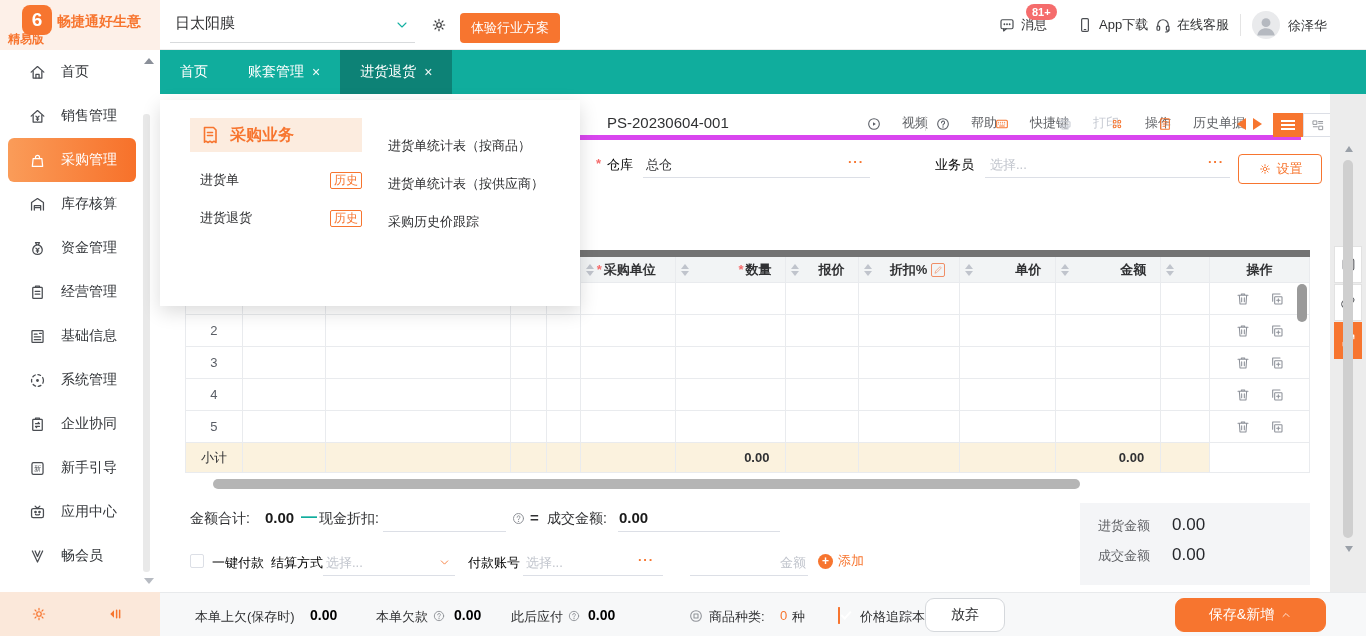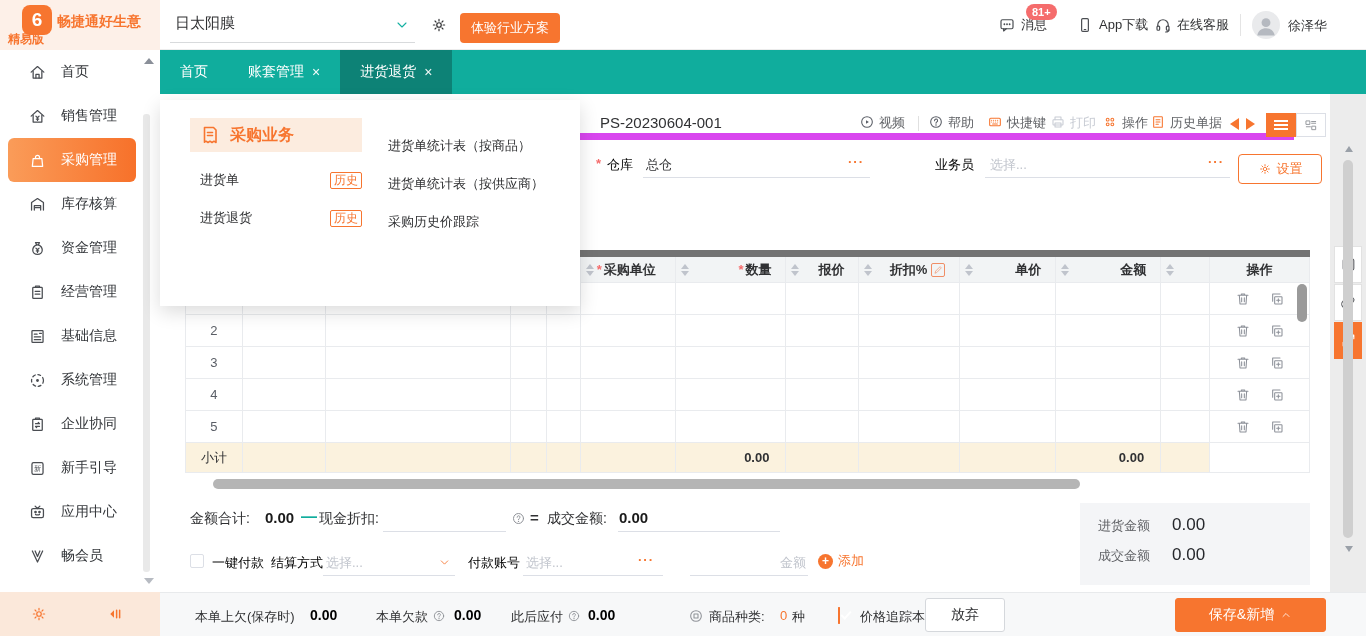--- a/index.html
+++ b/index.html
@@ -40,23 +40,23 @@
 
 #tabbar{left:160px;top:50px;width:1206px;height:44px;background:#10ad9d;z-index:25;display:flex}
 .tab{height:44px;display:flex;align-items:center;padding:0 20px;color:#fff;font-size:14px;cursor:pointer}
 .tab.active{background:#0d8276}
 .tab-x{margin-left:8px;font-size:14px;opacity:.95;cursor:pointer}
 #tab-close{left:1146px;top:13px;width:17px;height:17px;color:#fff}
 #tab-fs{left:1184px;top:13px;width:17px;height:17px;color:#fff}
 
 #main{left:160px;top:94px;width:1206px;height:498px;background:#fff}
 #gutter{left:1170px;top:0;width:36px;height:498px;background:#ececec}
-#toolbar-row{left:4px;top:8px;width:1130px;height:38px;border-bottom:7px solid #d946ef}
+#toolbar-row{left:11px;top:8px;width:1130px;height:38px;border-bottom:5px solid #d946ef}
 #doc-number{left:436px;top:12px;font-size:15px;color:#303133}
-.tool{top:12px;display:flex;align-items:flex-start;gap:4px;font-size:13px;color:#606266;cursor:pointer}
+.tool{top:12px;display:flex;align-items:flex-end;gap:20px;font-size:13px;color:#606266;cursor:pointer}
 .tool .ic{width:16px;height:16px}
 .ic-gray{color:#5a5e66}.ic-orange{color:#f7752f}
 .tool.disabled{color:#c8ccd4}.tool.disabled .ic{color:#c8ccd4}
 #tool-sep{left:754px;top:14px;width:1px;height:15px;background:#e0e0e0}
 #nav-prev{left:1066px;top:16px;width:0;height:0;border-top:6px solid transparent;border-bottom:6px solid transparent;border-right:9px solid #f7752f;cursor:pointer}
 #nav-next{left:1082px;top:16px;width:0;height:0;border-top:6px solid transparent;border-bottom:6px solid transparent;border-left:9px solid #f7752f;cursor:pointer}
 #view-toggle{left:1102px;top:11px;display:flex}
 .vt{width:30px;height:24px;border:1px solid #dcdfe6;display:flex;align-items:center;justify-content:center;cursor:pointer;background:#fff}
 .vt.on{background:#f7752f;border-color:#f7752f}
 .vt .bars{width:14px;height:10px;display:flex;flex-direction:column;justify-content:space-between}
@@ -118,21 +118,21 @@
 .side-btn.orange .ic{color:#fff}
 #pg-up{left:1185px;top:52px;width:0;height:0;border-left:4px solid transparent;border-right:4px solid transparent;border-bottom:6px solid #9aa0a8}
 #pg-down{left:1185px;top:452px;width:0;height:0;border-left:4px solid transparent;border-right:4px solid transparent;border-top:6px solid #9aa0a8}
 #pg-thumb{left:1183px;top:66px;width:10px;height:378px;background:#cfcfcf;border-radius:5px}
 
 #bottombar{left:160px;top:592px;width:1206px;height:44px;background:#f7f8f9;border-top:1px solid #e8eaec;z-index:20}
 .bb-label{top:15px;font-size:13px;color:#303133}
 .bb-val{top:14px;font-weight:bold;font-size:14px;color:#000}
 .bb-q{top:16px;width:14px;height:14px;color:#909399}
 #bb-count{color:#f7752f}
-.btn{top:5px;height:34px;border-radius:3px;font-size:14px;display:flex;align-items:center;justify-content:center;gap:6px;cursor:pointer}
+.btn{top:5px;height:34px;border-radius:9px;font-size:14px;display:flex;align-items:center;justify-content:center;gap:6px;cursor:pointer}
 #discard-btn{left:765px;width:80px;background:#fff;border:1px solid #d5d8dc;color:#303133}
 #draft-btn{left:858px;width:146px;background:#fff;border:1px solid #f7752f;color:#f7752f}
 #save-btn{left:1015px;width:151px;background:#f7752f;border:1px solid #f7752f;color:#fff}
 .btn .chev-up{width:12px;height:12px}
 
 #menu-panel{left:160px;top:100px;width:420px;height:206px;background:#fff;box-shadow:0 6px 18px rgba(0,0,0,.14);z-index:40}
 .mp-col{position:absolute;top:18px}
 #mp-col0{left:30px;width:172px}
 #mp-col1{left:218px;width:178px}
 .mp-head{height:34px;background:#fcecdf;display:flex;align-items:center;gap:8px;padding:0 8px}

